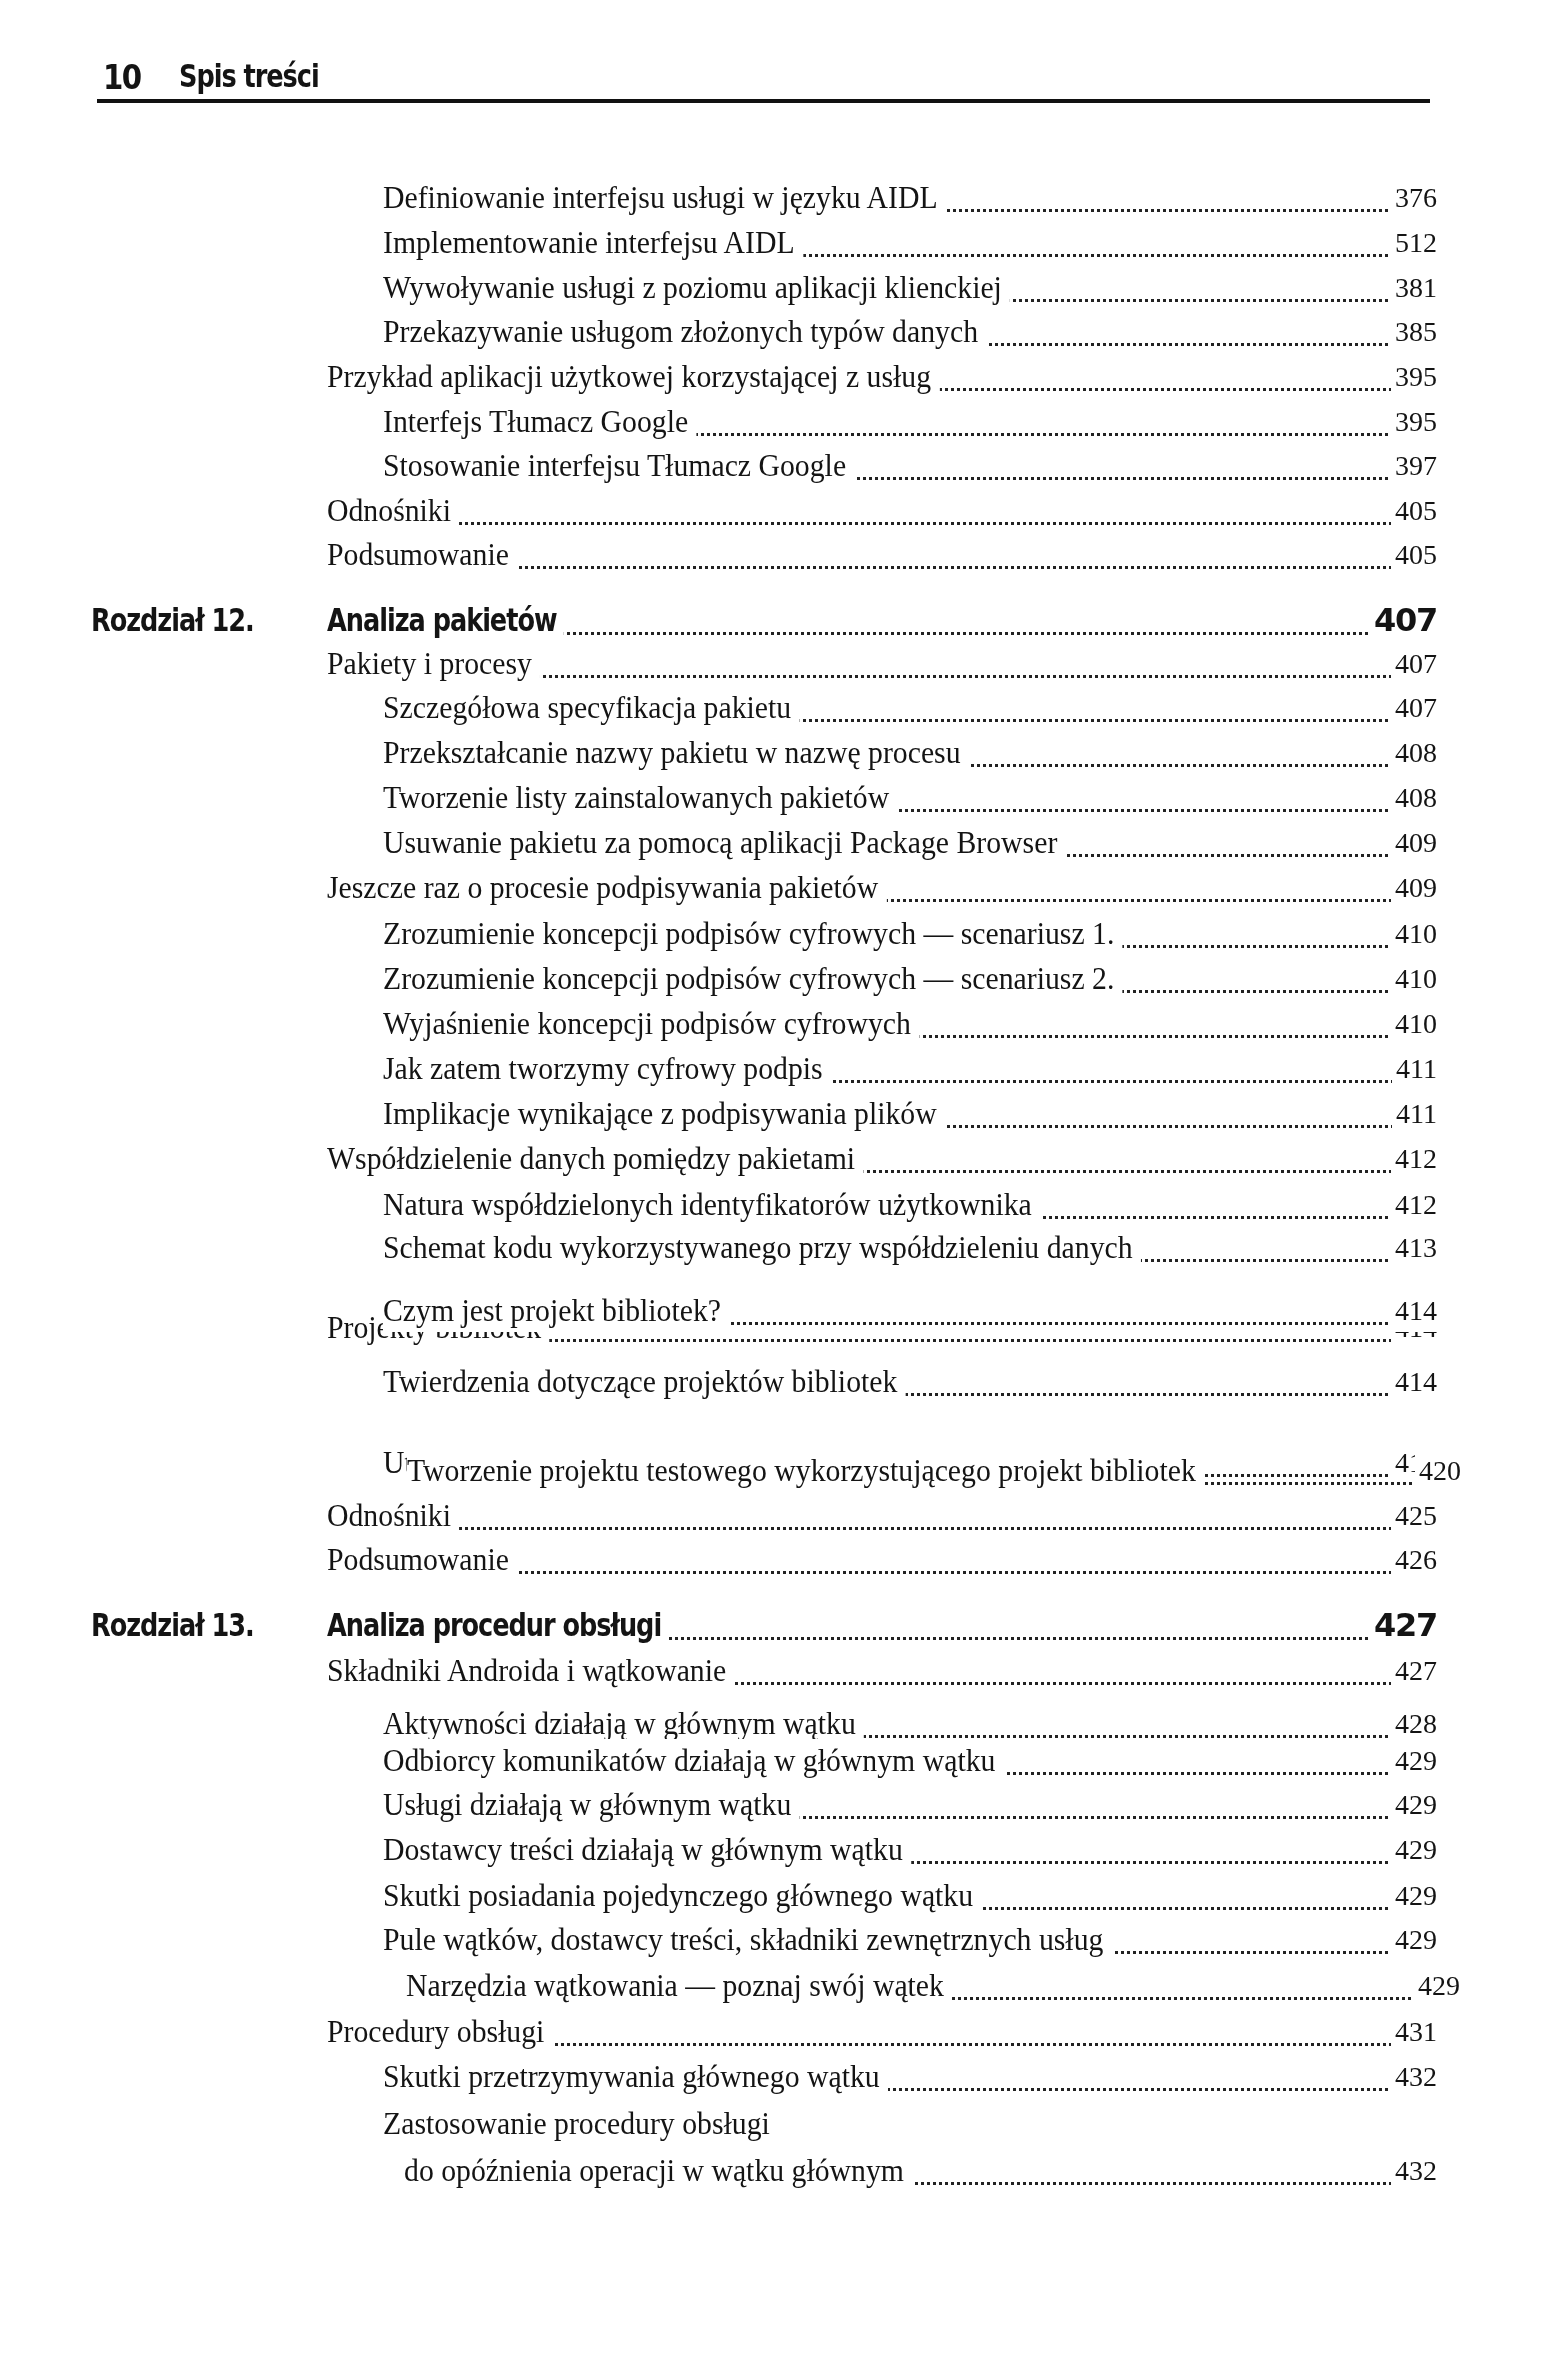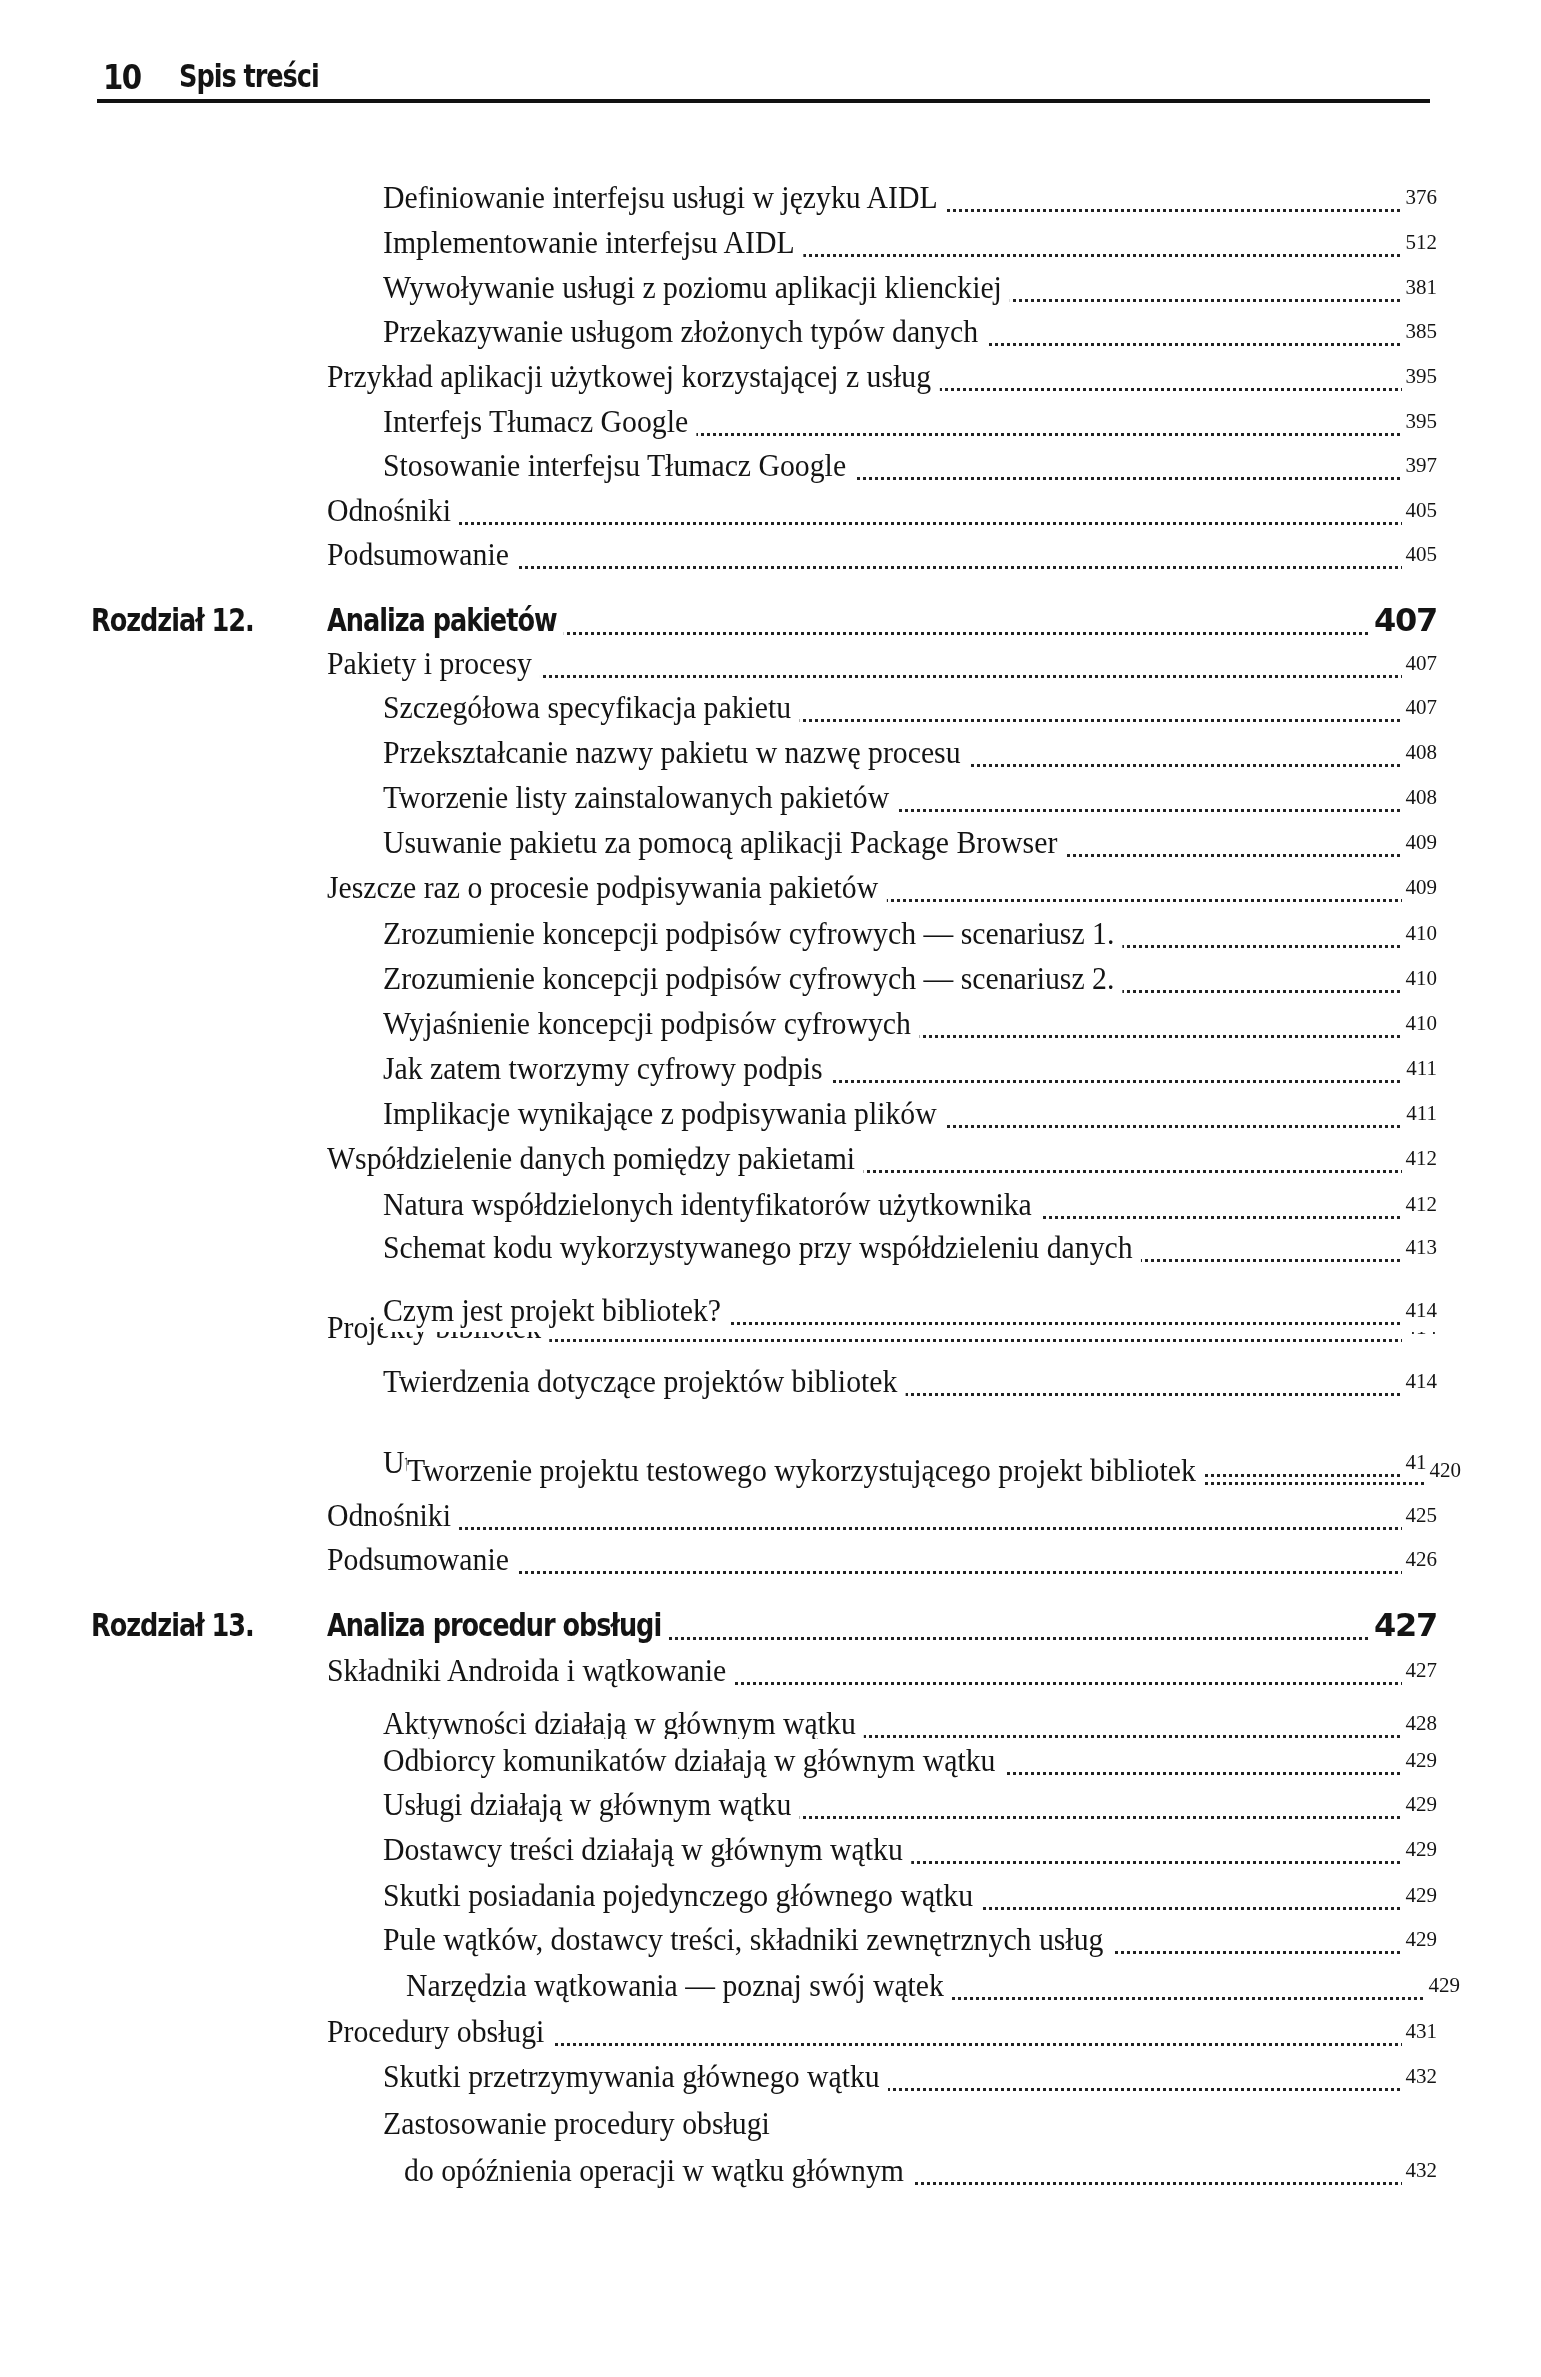--- a/index.html
+++ b/index.html
@@ -4,21 +4,21 @@
 <style>
   html, body { margin:0; padding:0; background:#ffffff; }
   body { width:1541px; height:2377px; position:relative; overflow:hidden; color:#141414; }
   .hdr-num { position:absolute; left:103px; top:57px; font-family:"DejaVu Sans", sans-serif; font-weight:bold; font-size:34px; letter-spacing:-1.9px; transform:scaleX(0.86); transform-origin:left top; }
   .hdr-title { position:absolute; left:179px; top:57px; font-family:"DejaVu Sans", sans-serif; font-weight:bold; font-size:32px; letter-spacing:-1.3px; transform:scaleX(0.80); transform-origin:left top; }
   .hdr-rule { position:absolute; left:97px; top:99px; width:1333px; height:3.9px; background:#111; }
   .row { position:absolute; left:0; width:1541px; height:43px; }
   .row .lbl, .row .ttl, .row .pg { position:absolute; top:0; line-height:43px; white-space:nowrap; }
   .row .ttl { font-family:"Liberation Serif", serif; font-size:32px; background:#fff; padding-right:9px; transform:scaleX(0.93); transform-origin:left center; }
   .row .dots { position:absolute; top:28px; height:5.2px; right:106px; border-bottom:3.9px dotted #222; }
-  .row .pg { right:104px; font-family:"Liberation Serif", serif; font-size:21px; background:#fff; padding-left:3.9px; text-align:right; }
+  .row .pg { right:104px; font-family:"Liberation Serif", serif; font-size:28px; background:#fff; padding-left:3.9px; text-align:right; }
   .row.l1 .ttl { left:327px; }
   .row.l1 .dots { left:338px; }
   .row.l2 .ttl { left:383px; }
   .row.l2 .dots { left:390px; }
   .row.l3 .ttl { left:404px; }
   .row.l3 .dots { left:416px; }
   .row.l2nodots .ttl { left:383px; }
   .row.chap .lbl { left:91px; font-family:"DejaVu Sans", sans-serif; font-weight:bold; font-size:32px; letter-spacing:-1.3px; transform:scaleX(0.80); transform-origin:left center; }
   .row.chap .ttl { left:327px; font-family:"DejaVu Sans", sans-serif; font-weight:bold; font-size:32px; letter-spacing:-1.3px; transform:scaleX(0.80); }
   .row.chap .pg { font-family:"DejaVu Sans", sans-serif; font-weight:bold; font-size:32px; letter-spacing:-1.3px; }

